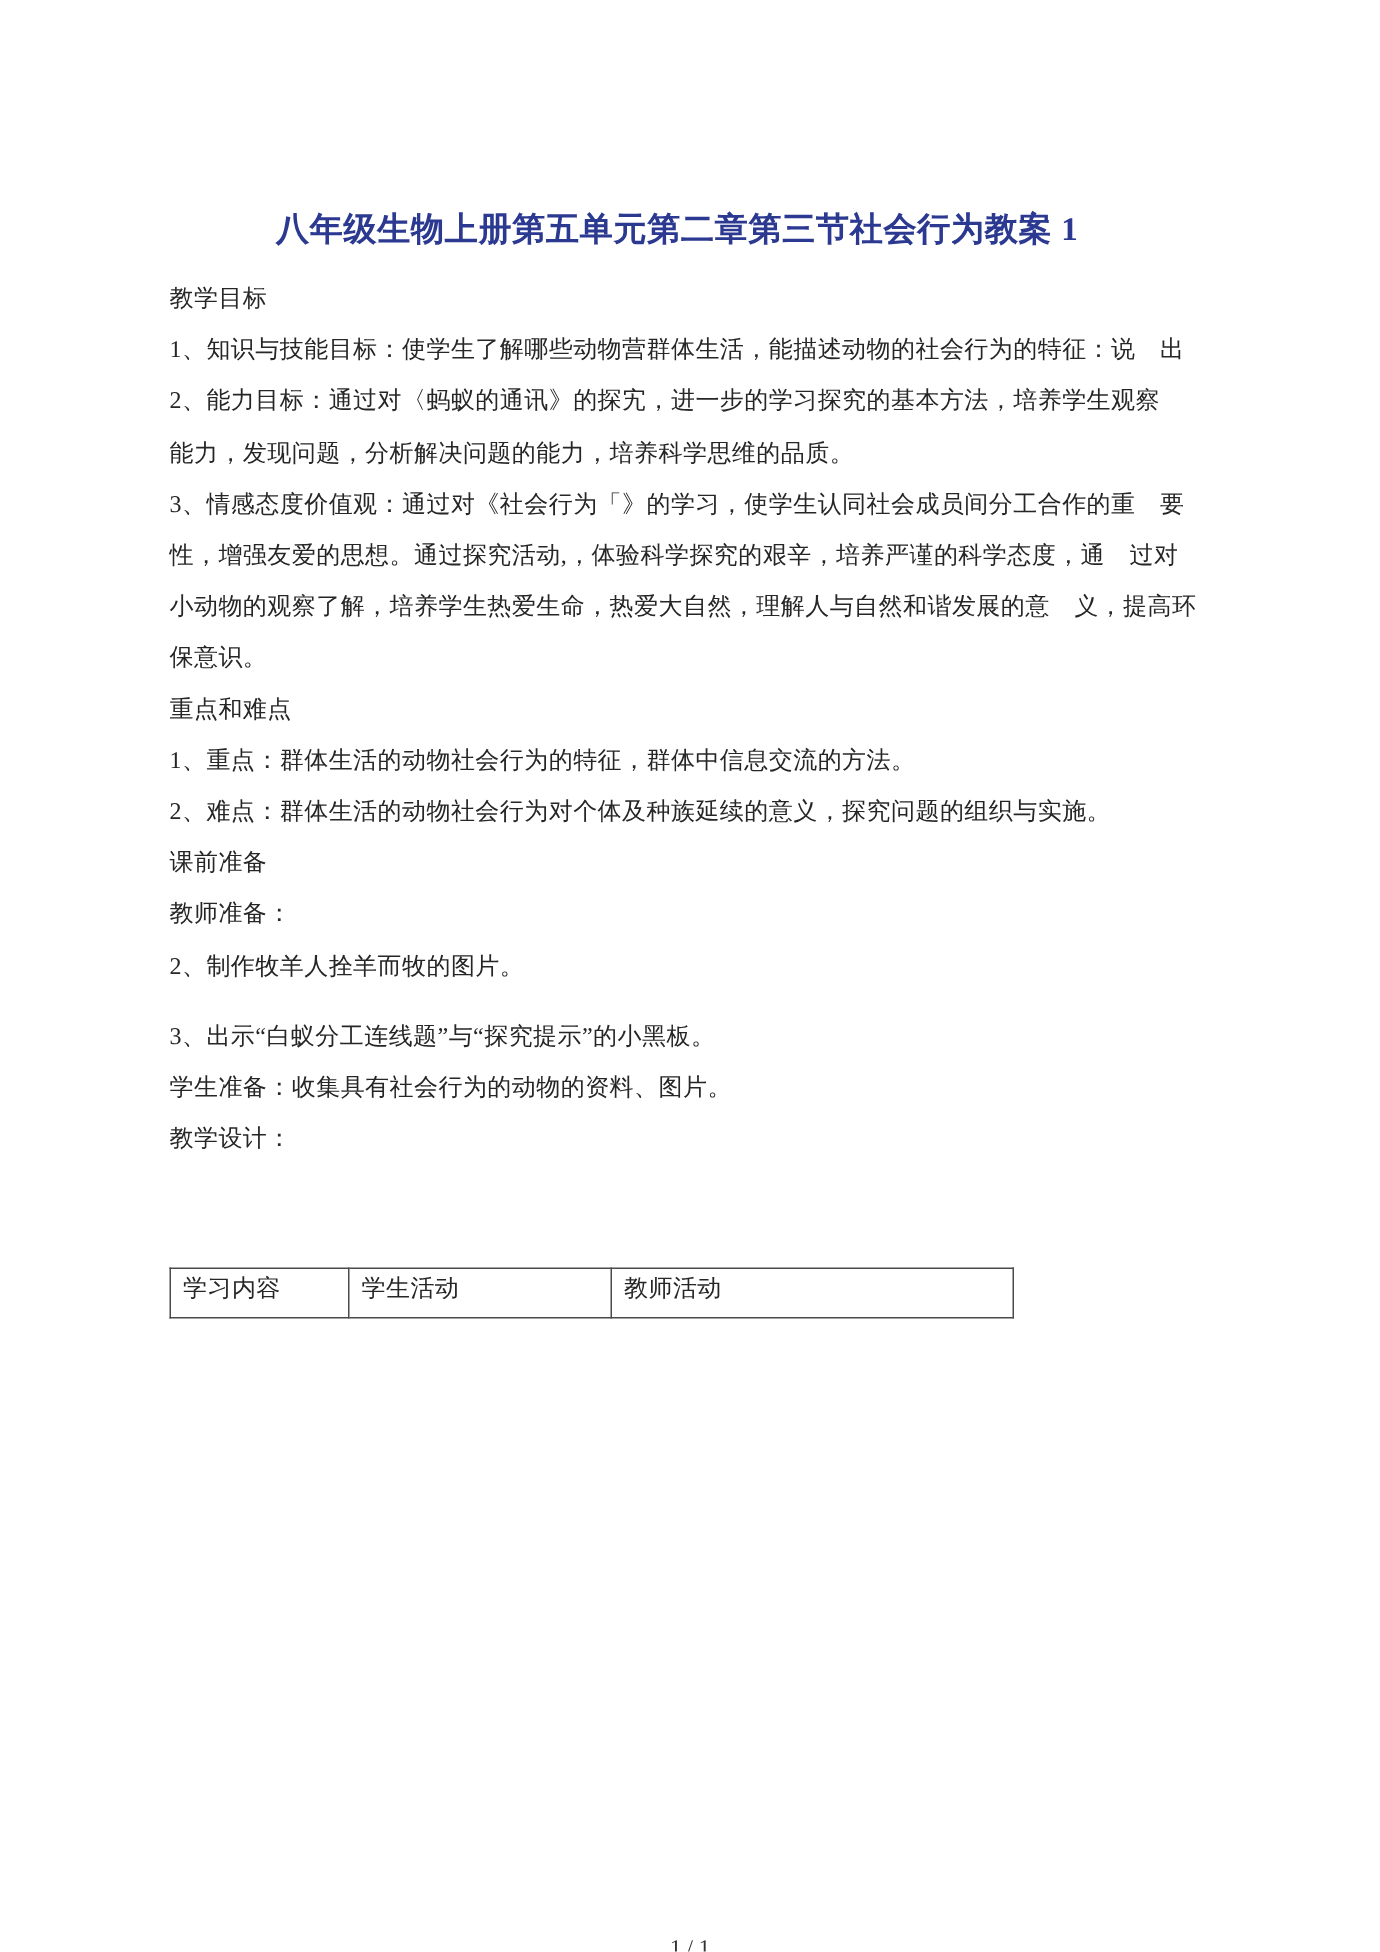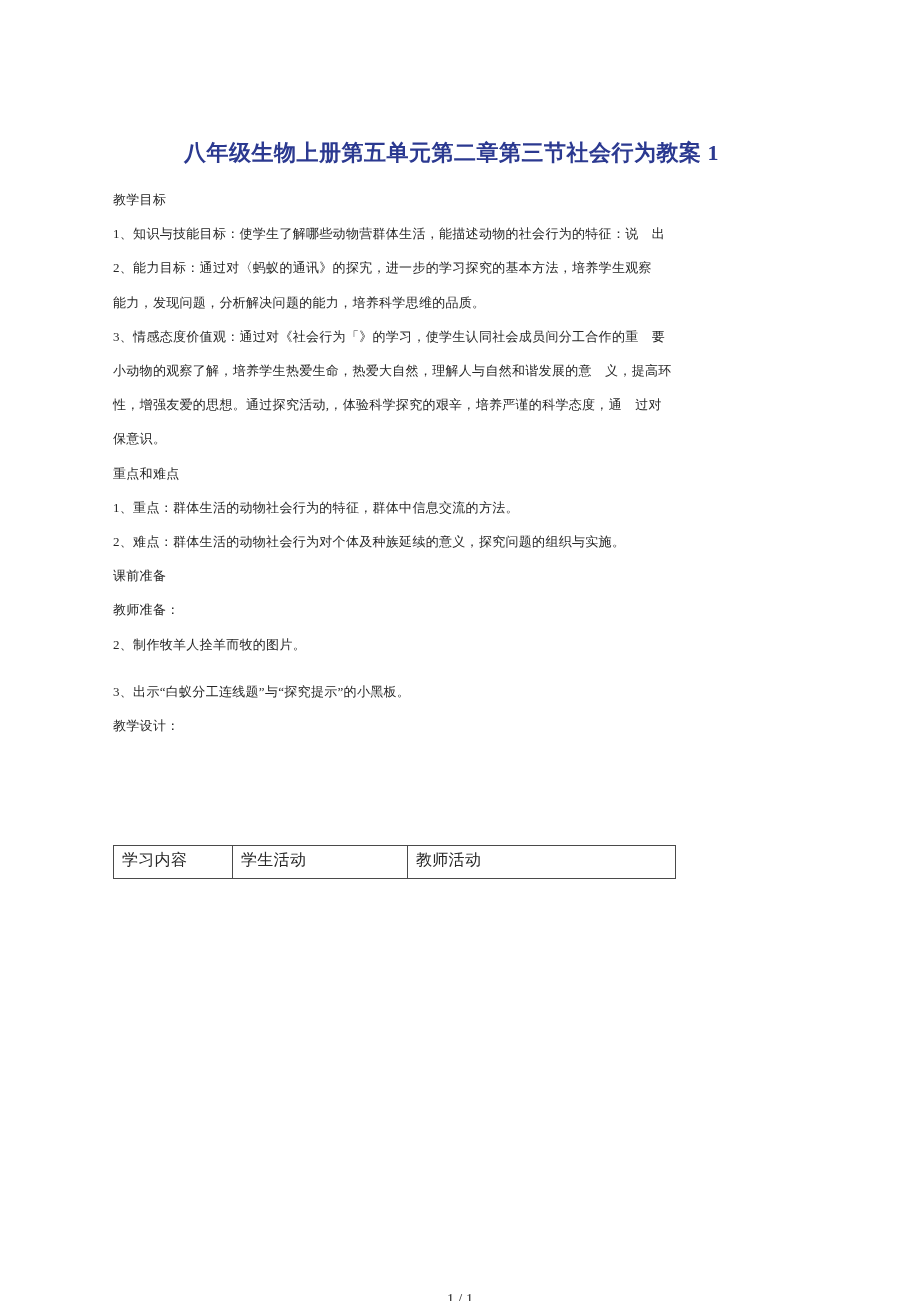--- a/index.html
+++ b/index.html
@@ -24,21 +24,21 @@
     position: absolute; top: 138px; left: 0; right: 17px;
     text-align: center;
     font-size: 22px; font-weight: bold;
     color: var(--title-blue);
     letter-spacing: 0.5px;
     white-space: nowrap;
   }
   .doc-body {
     position: absolute; top: 183px; left: 113px; width: 707px;
     color: var(--body-text);
-    font-size: 13px;
+    font-size: 16px;
   }
   .doc-line {
     line-height: 34.2px;
     white-space: nowrap;
     letter-spacing: 0.3px;
   }
   .gap-before { margin-top: 13px; }
   .design-table {
     position: absolute; top: 845px; left: 113px;
     border-collapse: collapse;
@@ -69,30 +69,31 @@
 <div class="page">
 
   <div class="doc-title">八年级生物上册第五单元第二章第三节社会行为教案 1</div>
 
   <div class="doc-body" id="doc-lines">
       <div class="doc-line">教学目标</div>
       <div class="doc-line">1、知识与技能目标：使学生了解哪些动物营群体生活，能描述动物的社会行为的特征：说　出</div>
       <div class="doc-line">2、能力目标：通过对〈蚂蚁的通讯》的探宄，进一步的学习探究的基本方法，培养学生观察</div>
       <div class="doc-line">能力，发现问题，分析解决问题的能力，培养科学思维的品质。</div>
       <div class="doc-line">3、情感态度价值观：通过对《社会行为「》的学习，使学生认同社会成员间分工合作的重　要</div>
+      <div class="doc-line">性，增强友爱的思想。通过探究活动,，体验科学探究的艰辛，培养严谨的科学态度，通　过对</div>
       <div class="doc-line">小动物的观察了解，培养学生热爱生命，热爱大自然，理解人与自然和谐发展的意　义，提高环</div>
-      <div class="doc-line">性，增强友爱的思想。通过探究活动,，体验科学探究的艰辛，培养严谨的科学态度，通　过对</div>
       <div class="doc-line">保意识。</div>
       <div class="doc-line">重点和难点</div>
       <div class="doc-line">1、重点：群体生活的动物社会行为的特征，群体中信息交流的方法。</div>
       <div class="doc-line">2、难点：群体生活的动物社会行为对个体及种族延续的意义，探究问题的组织与实施。</div>
       <div class="doc-line">课前准备</div>
       <div class="doc-line">教师准备：</div>
       <div class="doc-line">2、制作牧羊人拴羊而牧的图片。</div>
       <div class="doc-line gap-before">3、出示“白蚁分工连线题”与“探究提示”的小黑板。</div>
+      <div class="doc-line">学生准备：收集具有社会行为的动物的资料、图片。</div>
       <div class="doc-line">教学设计：</div>
     </div>
 
   <table class="design-table">
     <colgroup id="table-cols">
         <col style="width: 119px;">
         <col style="width: 175px;">
         <col style="width: 268px;">
       </colgroup>
     <tbody>

